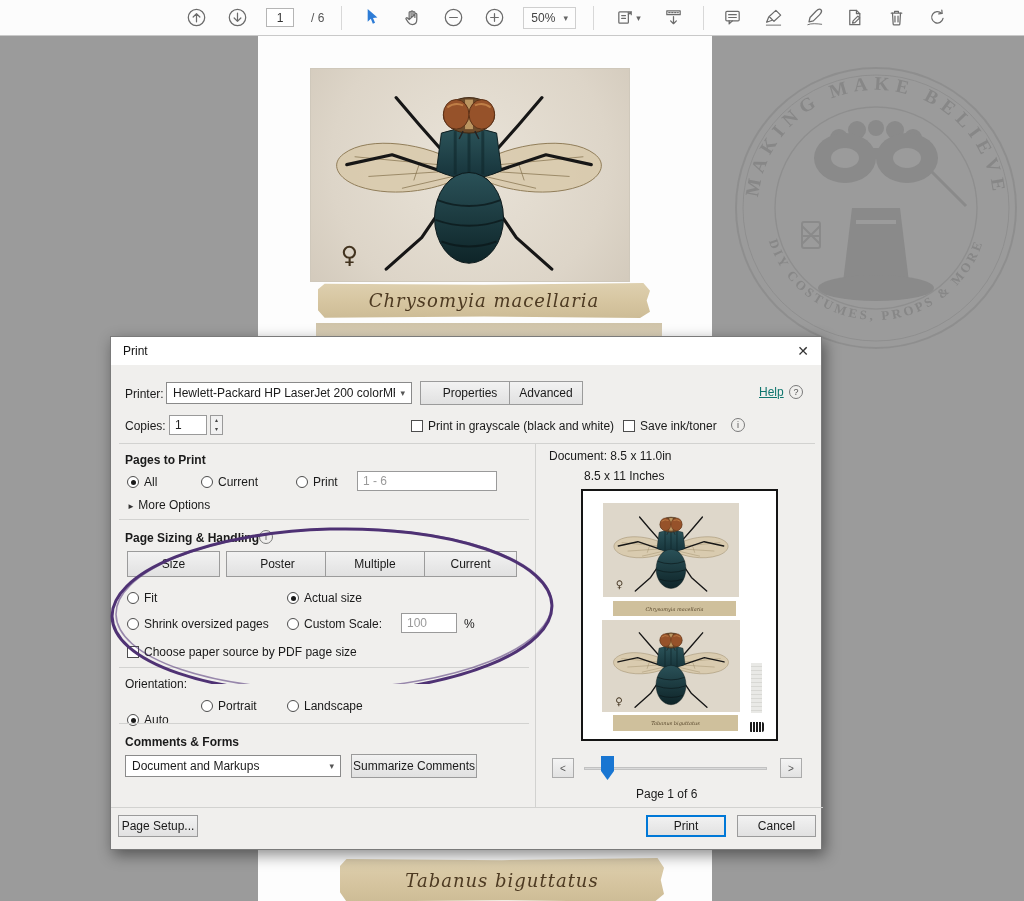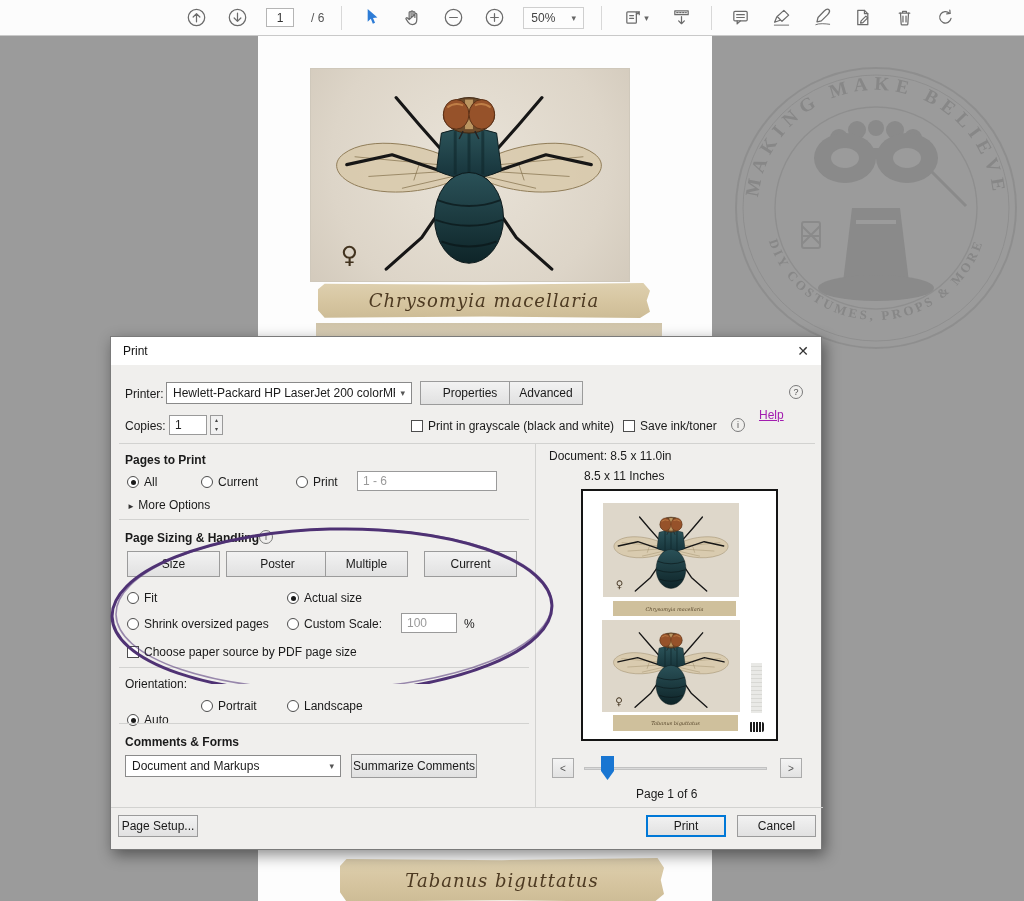--- a/index.html
+++ b/index.html
@@ -11,21 +11,21 @@
   .toolbar {
     position:absolute; left:0; top:0; width:1024px; height:36px;
     background:#fcfcfc; border-bottom:1px solid #c9c9c9;
     display:flex; align-items:center; gap:17px; padding-left:184px;
   }
   .tool { width:24px; height:24px; display:flex; align-items:center; justify-content:center; color:#6b6b6b; }
   .tool svg { width:21px; height:21px; stroke:#6b6b6b; stroke-width:1.3; fill:none; stroke-linecap:round; stroke-linejoin:round; }
   .tb-divider { width:1px; height:24px; background:#d8d8d8; }
   .pg-input { width:28px; height:19px; border:1px solid #b5b5b5; background:#fff; text-align:center; font-size:12px; color:#333; font-family:"Liberation Sans",sans-serif; }
   .pg-total { font-size:12px; color:#555; }
-  .zoom-select { display:flex; align-items:center; gap:16px; border:1px solid #cfcfcf; background:#fdfdfd; height:22px; padding:0 7px; font-size:12px; color:#444; }
+  .zoom-select { display:flex; align-items:center; gap:8px; border:1px solid #cfcfcf; background:#fdfdfd; height:22px; padding:0 7px; font-size:12px; color:#444; }
   .caret { font-size:9px; color:#666; }
 
   
   .viewer { position:absolute; left:0; top:36px; width:1024px; height:865px; background:#9b9b9b; }
   .doc-page { position:absolute; left:258px; top:0; width:454px; height:865px; background:#fdfdfd; }
   .plate-main {
     position:absolute; left:52px; top:32px; width:320px; height:214px;
     background:radial-gradient(circle at 50% 45%, #e9e3d8 0%, #ddd5c8 70%, #d3cabc 100%);
     box-shadow:0 0 0 1px #cfc8bb inset;
   }
@@ -64,21 +64,21 @@
   .btn {
     position:absolute; background:linear-gradient(180deg,#f2f2f2,#e1e1e1);
     border:1px solid #9b9b9b; display:flex; align-items:center; justify-content:center;
     font-size:12px; color:#1a1a1a;
   }
   .btn.default { border:1px solid #0078d7; box-shadow:0 0 0 1px #0078d7 inset; }
   .rdo { display:inline-block; width:12px; height:12px; border:1px solid #4d4d4d; border-radius:50%; background:#fff; position:relative; vertical-align:-2px; margin-right:5px; }
   .rdo.on::after { content:""; position:absolute; left:2.5px; top:2.5px; width:5px; height:5px; border-radius:50%; background:#1a1a1a; }
   .cb { display:inline-block; width:12px; height:12px; border:1px solid #4d4d4d; background:#fff; vertical-align:-2px; margin-right:5px; }
   .info-i { display:inline-block; width:14px; height:14px; border:1px solid #7a7a7a; border-radius:50%; text-align:center; line-height:12px; font-size:9px; color:#555; vertical-align:-3px; }
-  .help-link { color:#a21caf; text-decoration:underline;margin-top:23px; }
+  .help-link { color:#0f766e; text-decoration:underline; }
   .spin { position:absolute; width:13px; height:20px; border:1px solid #9a9a9a; background:#f1f1f1; display:flex; flex-direction:column; }
   .spin span { flex:1; font-size:6px; line-height:9px; text-align:center; color:#444; }
 
   
   .preview-box { position:absolute; left:470px; top:152px; width:197px; height:252px; background:#fff; border:2px solid #141414; }
   .mini-card { position:absolute; background:#ded7ca; }
   .mini-tape { position:absolute; background:#cfc09c; display:flex; align-items:center; justify-content:center;
     font-family:"DejaVu Serif",serif; font-style:italic; font-size:5px; color:#57462c; filter:blur(.3px); overflow:hidden; }
   .ruler-strip { position:absolute; background:repeating-linear-gradient(180deg,#e9e9e6 0 3px,#d8d8d4 3px 4px); }
   .barcode { position:absolute; background:#1c1c1c; background-image:repeating-linear-gradient(90deg,#fff 0 1px,transparent 1px 3px); }
@@ -349,21 +349,21 @@
       <div class="hline" style="left:8px;top:182px;width:410px"></div>
 
       <span class="lbl bold" style="left:14px;top:194px">Page Sizing &amp; Handling</span>
       <span class="info-i" style="position:absolute;left:148px;top:193px">i</span>
       <div class="btn" style="left:16px;top:214px;width:93px;height:26px">
           <span>Size</span>
         </div>
       <div class="btn" style="left:115px;top:214px;width:103px;height:26px">
           <span>Poster</span>
         </div>
-      <div class="btn" style="left:214px;top:214px;width:83px;height:26px">
+      <div class="btn" style="left:214px;top:214px;width:100px;height:26px">
           <span>Multiple</span>
         </div>
       <div class="btn" style="left:313px;top:214px;width:93px;height:26px">
           <span>Current</span>
         </div>
 
       <span class="lbl" style="left:16px;top:254px"><span class="rdo"></span><span>Fit</span></span>
       <span class="lbl" style="left:176px;top:254px"><span class="rdo on"></span><span>Actual size</span></span>
       <span class="lbl" style="left:16px;top:280px"><span class="rdo"></span><span>Shrink oversized pages</span></span>
       <span class="lbl" style="left:176px;top:280px"><span class="rdo"></span><span>Custom Scale:</span></span>

